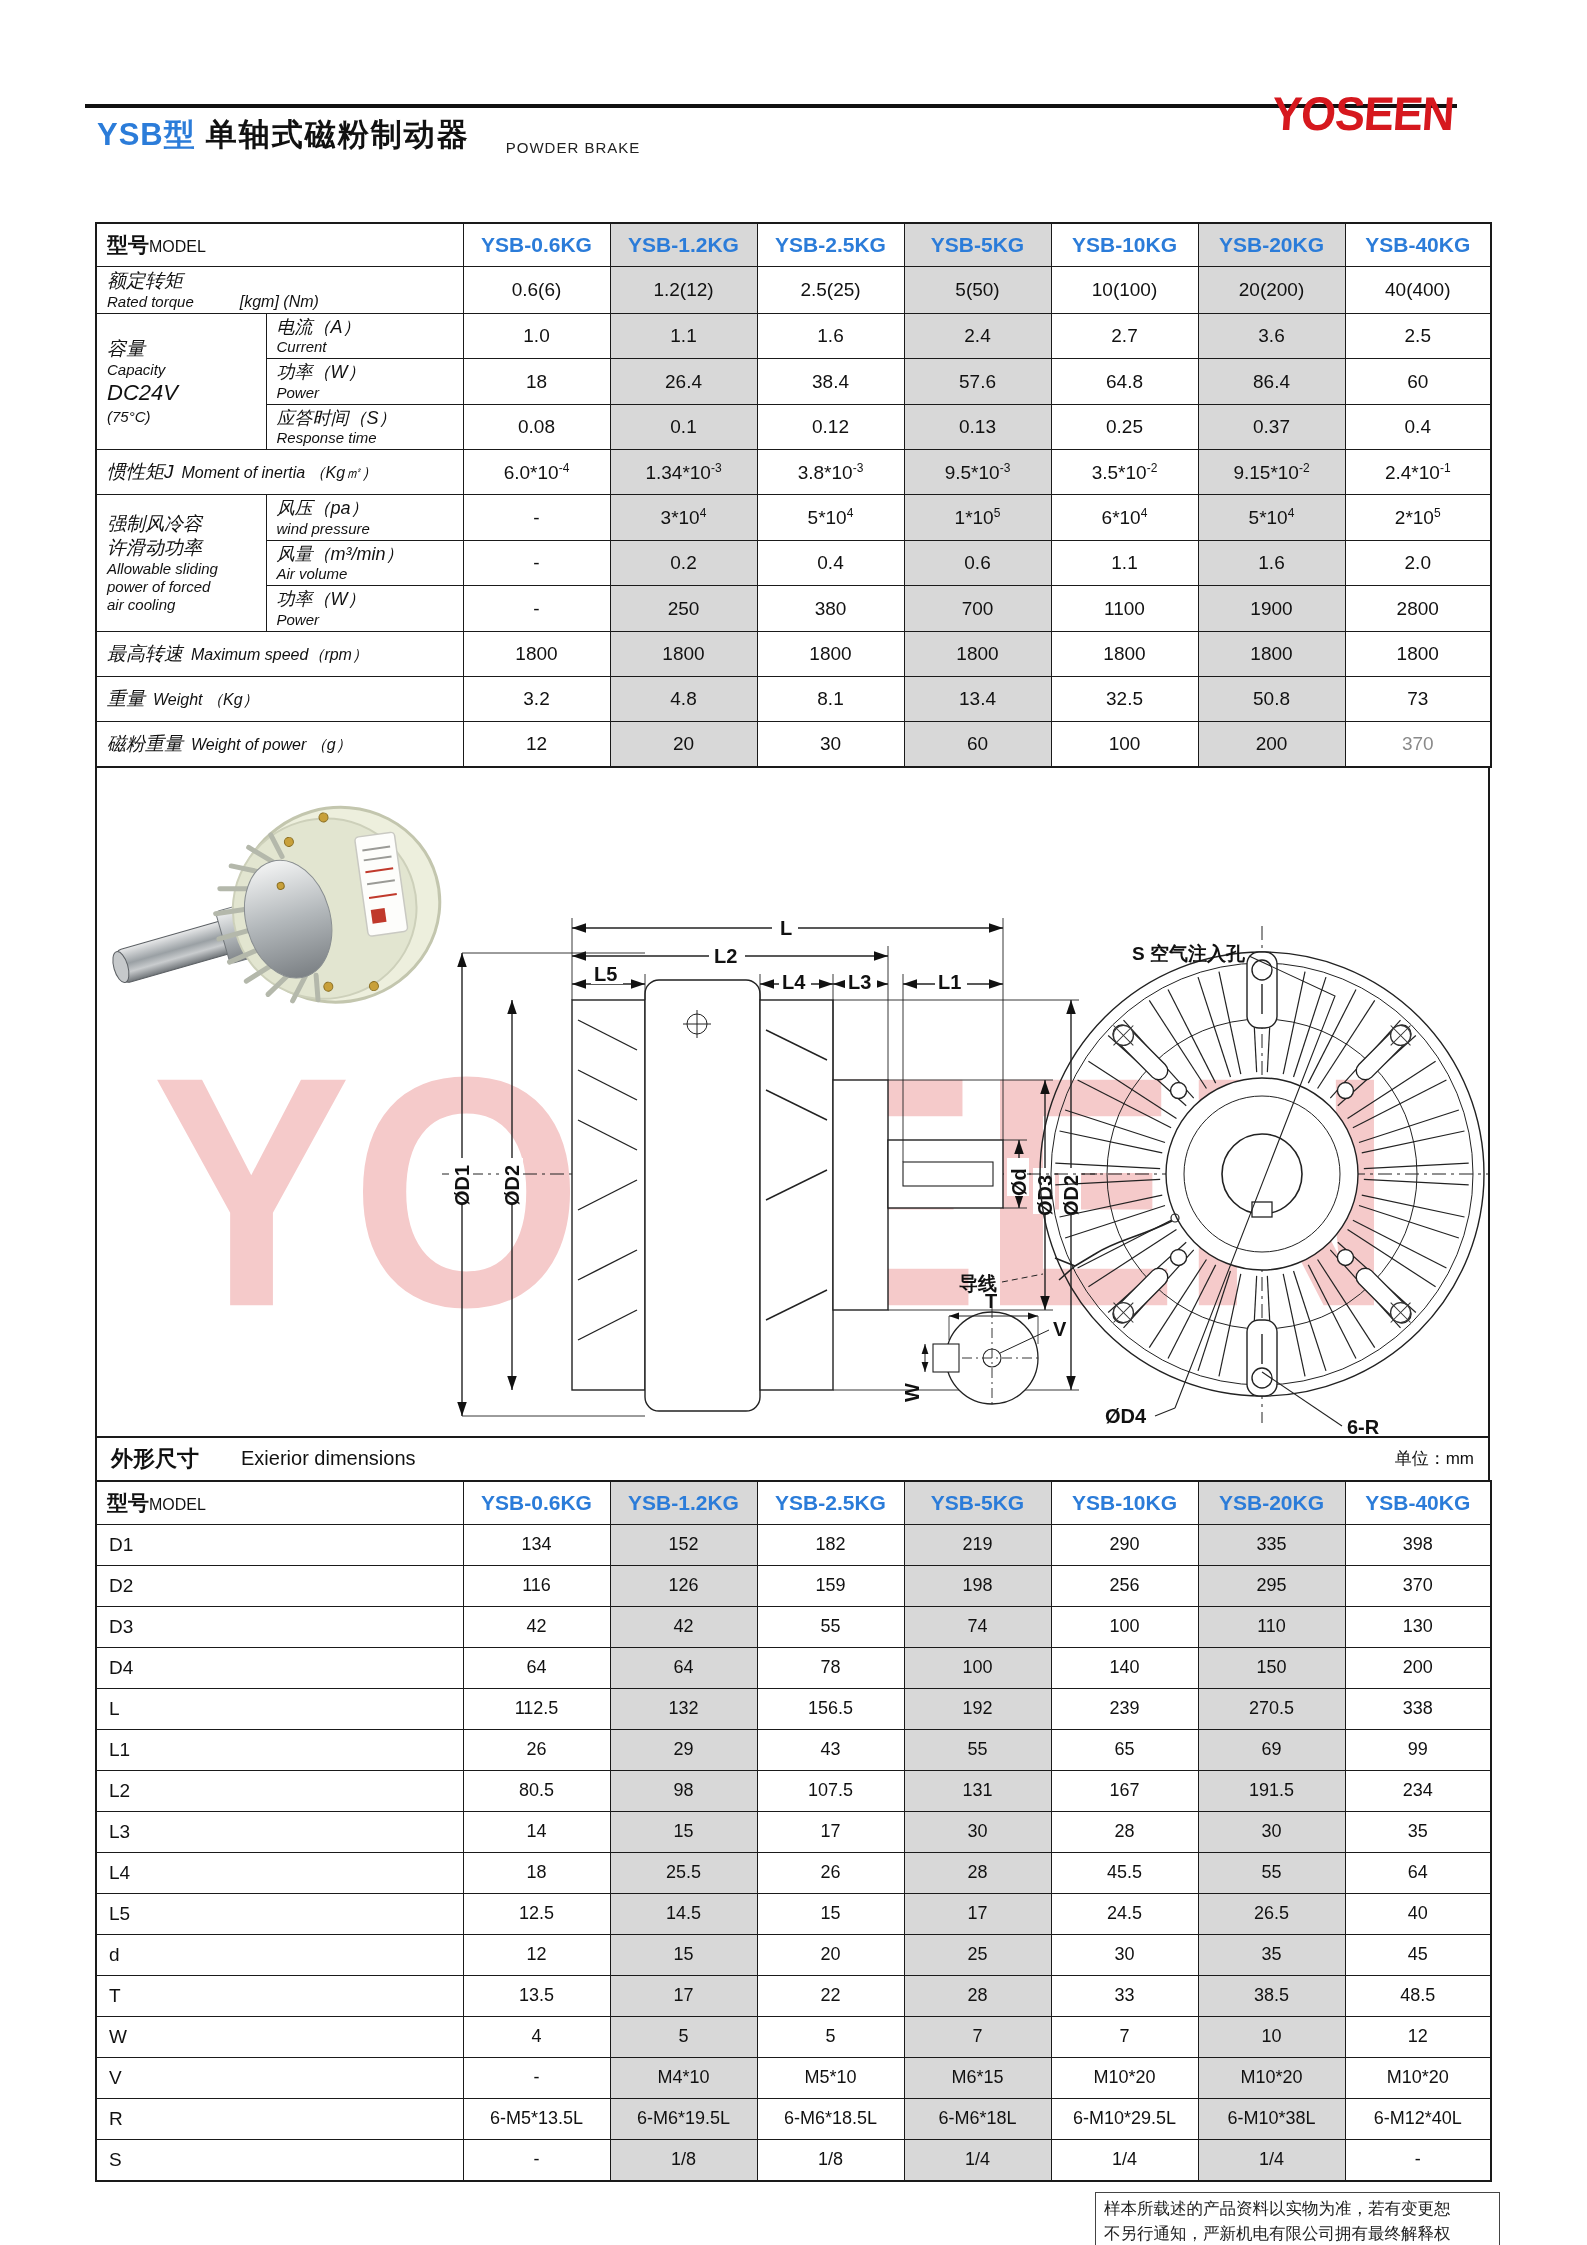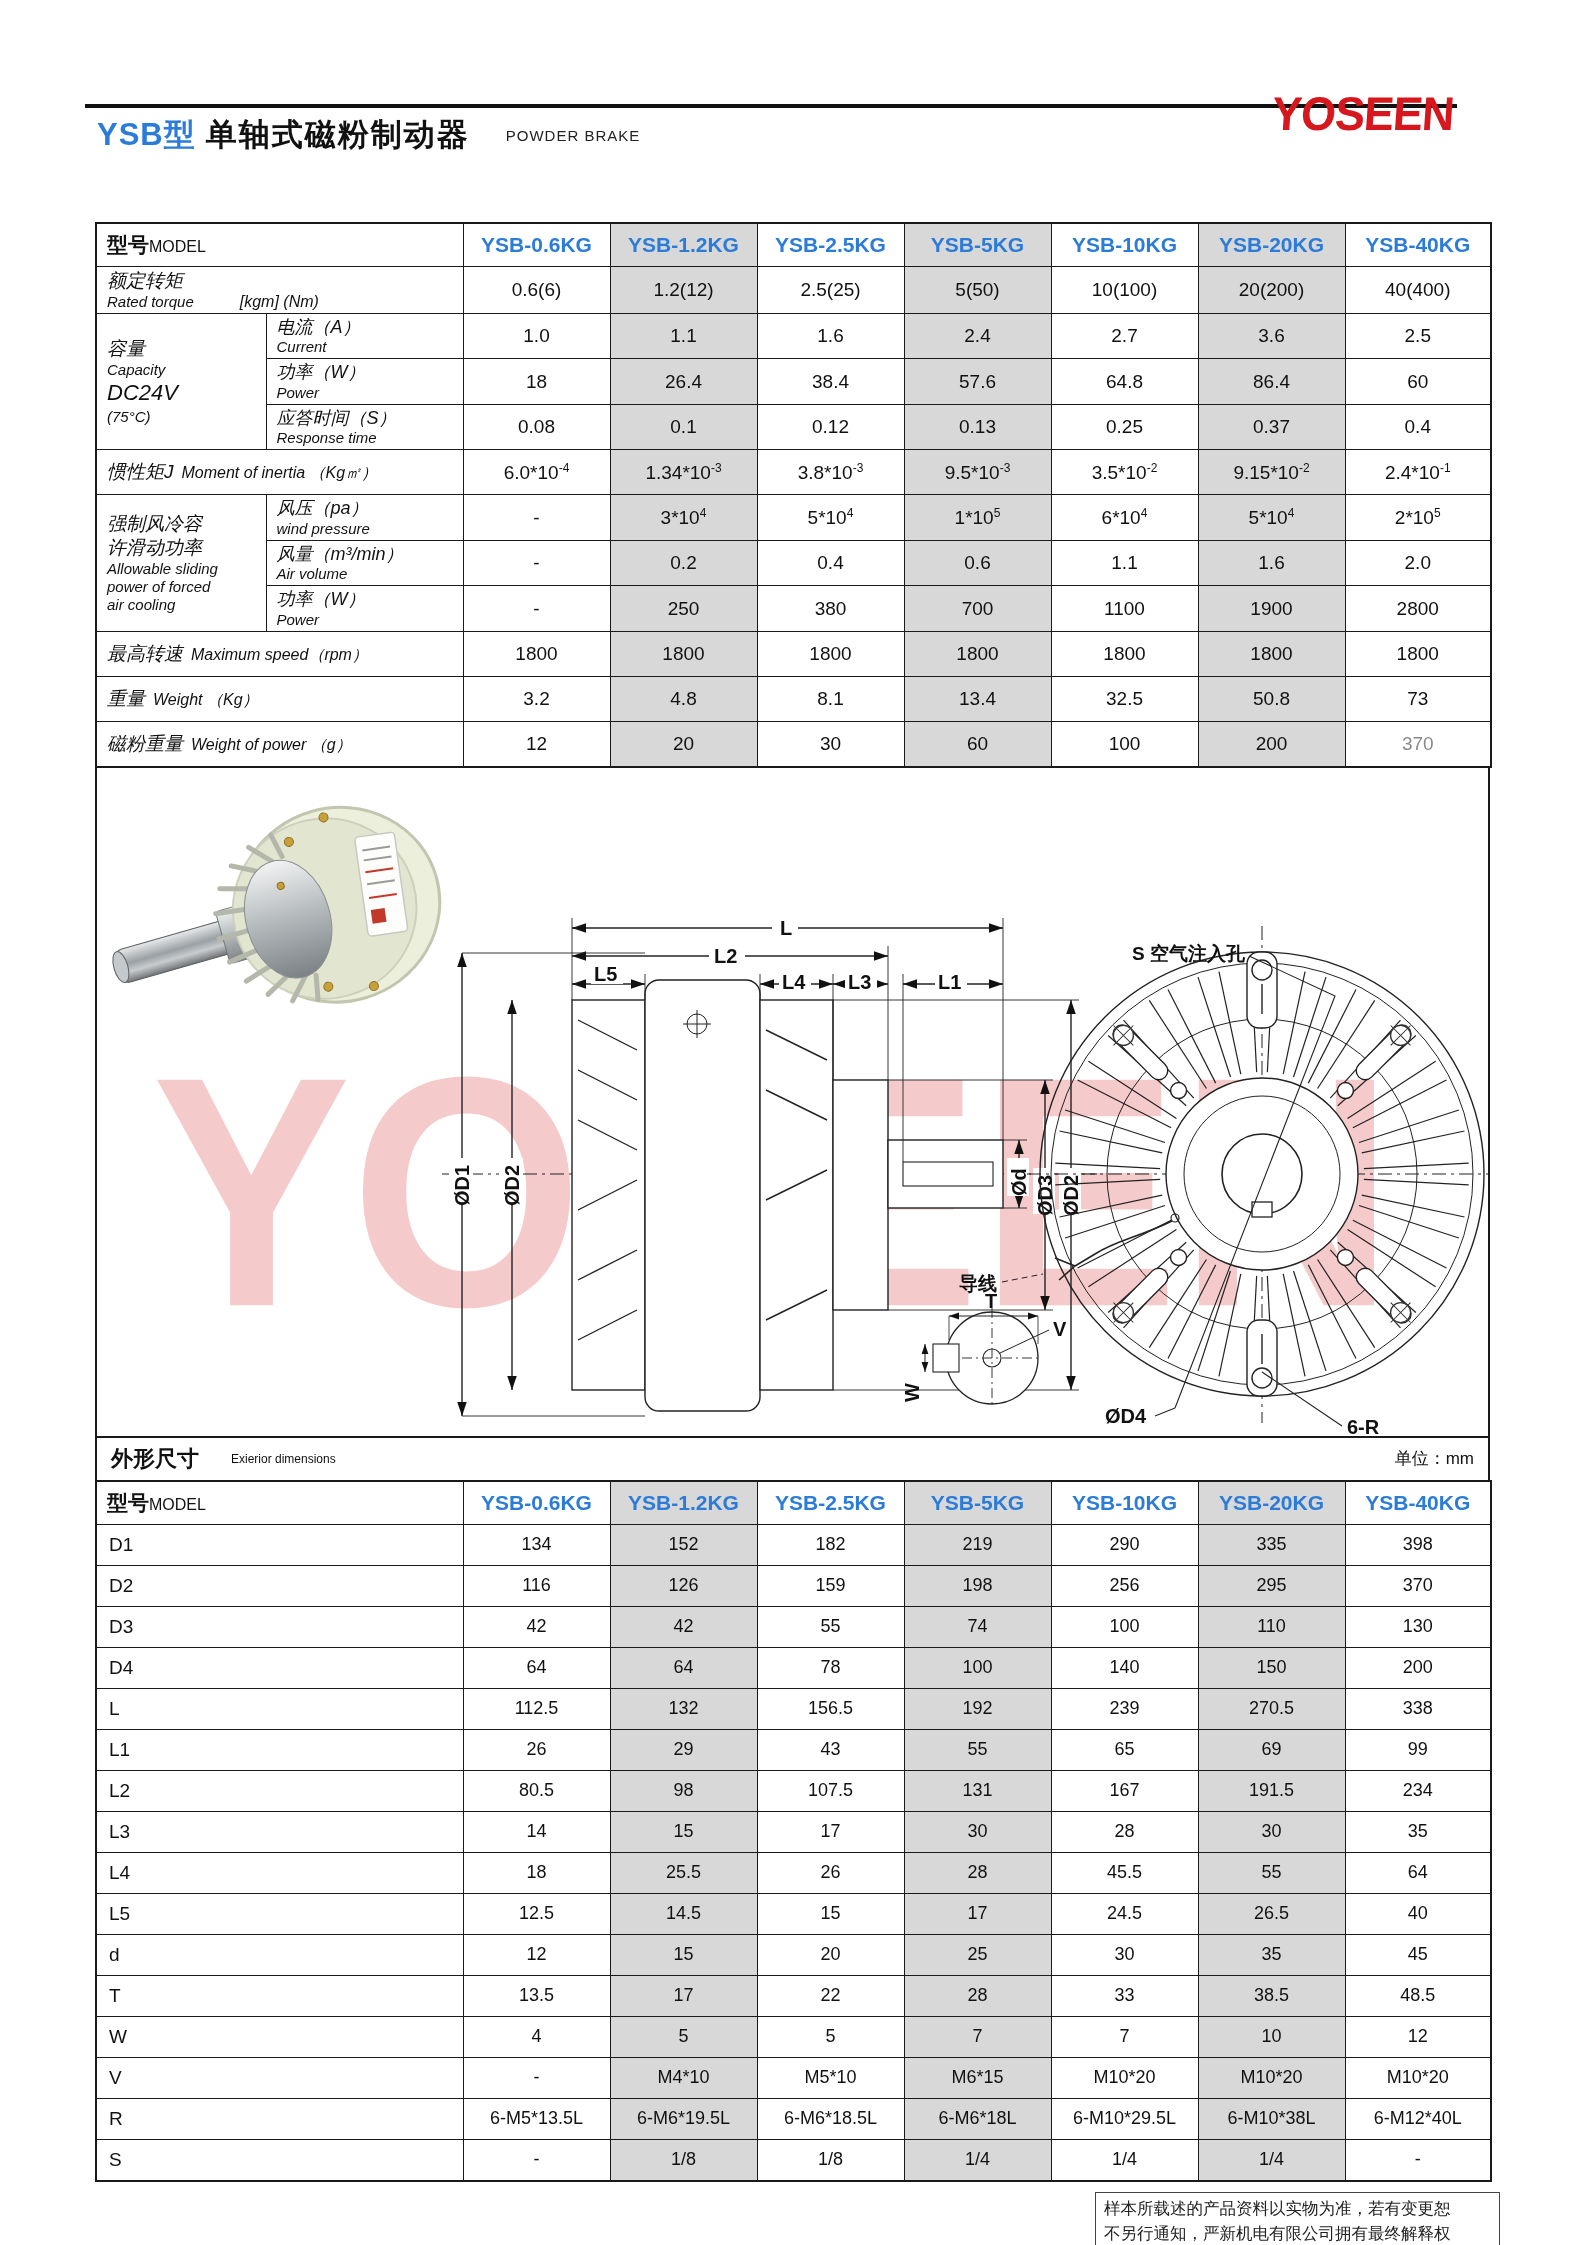--- a/index.html
+++ b/index.html
@@ -1,20 +1,20 @@
 <!DOCTYPE html>
 <html><head>
 <meta charset="utf-8">
 <style>
   html,body{margin:0;padding:0;background:#888;}
   .page{position:relative;width:1587px;height:2245px;background:#ffffff;margin:0 auto;
         font-family:"Liberation Sans",sans-serif;color:#111;overflow:hidden;}
   
   .rule{position:absolute;left:85px;top:104px;width:1372px;height:4px;background:#111;}
-  .title-row{position:absolute;left:97px;top:114px;display:flex;align-items:center;gap:10px;}
+  .title-row{position:absolute;left:97px;top:114px;display:flex;align-items:flex-end;gap:10px;}
   .series{font-size:31px;font-weight:bold;color:#2b7cd9;letter-spacing:1px;}
   .title-cn{font-size:31px;font-weight:bold;color:#111;letter-spacing:2px;}
   .title-en{font-size:15px;color:#222;margin-left:26px;letter-spacing:1px;}
   .logo{position:absolute;left:1272px;top:88px;font-size:45px;font-weight:900;color:#d6181e;
         letter-spacing:-1px;transform:skewX(-4deg) scaleY(1.05);}
   
   .content{position:absolute;left:95px;top:222px;width:1395px;}
   table{border-collapse:collapse;table-layout:fixed;width:1395px;}
   .t1,.t2{border:2px solid #1a1a1a;}
   td,th{border:1px solid #1a1a1a;padding:2px 4px;vertical-align:middle;}
@@ -40,21 +40,21 @@
   .watermark{position:absolute;left:55px;top:252px;font-size:298px;font-weight:900;
              letter-spacing:0px;color:#f5caca;transform:scaleY(1.1);z-index:0;white-space:nowrap;}
   .draw-svg{position:absolute;left:0;top:0;z-index:1;}
   .draw-svg text{font-family:"Liberation Sans",sans-serif;fill:#111;}
   .dimlab{font-size:20px;font-weight:bold;}
   .cnlab{font-size:19px;font-weight:bold;}
   
   .dim-band{display:flex;align-items:baseline;border:2px solid #1a1a1a;border-bottom:none;
             height:44px;padding:0 14px;background:#fff;box-sizing:border-box;align-items:center;gap:32px;}
   .band-cn{font-size:22px;font-weight:bold;}
-  .band-en{font-size:12px;}
+  .band-en{font-size:20px;margin-left:10px;}
   .band-unit{margin-left:auto;font-size:17px;}
   .t2 td.rowlab{font-size:19px;padding-left:12px;height:36px;}
   .t2 td.v{font-size:18px;height:36px;}
   
   .foot-box{margin-left:1000px;margin-top:10px;width:405px;box-sizing:border-box;
             border:1.5px solid #444;padding:4px 8px;font-family:"Liberation Serif",serif;
             font-size:16.5px;line-height:1.5;color:#222;}
 </style>
 </head>
 <body>

